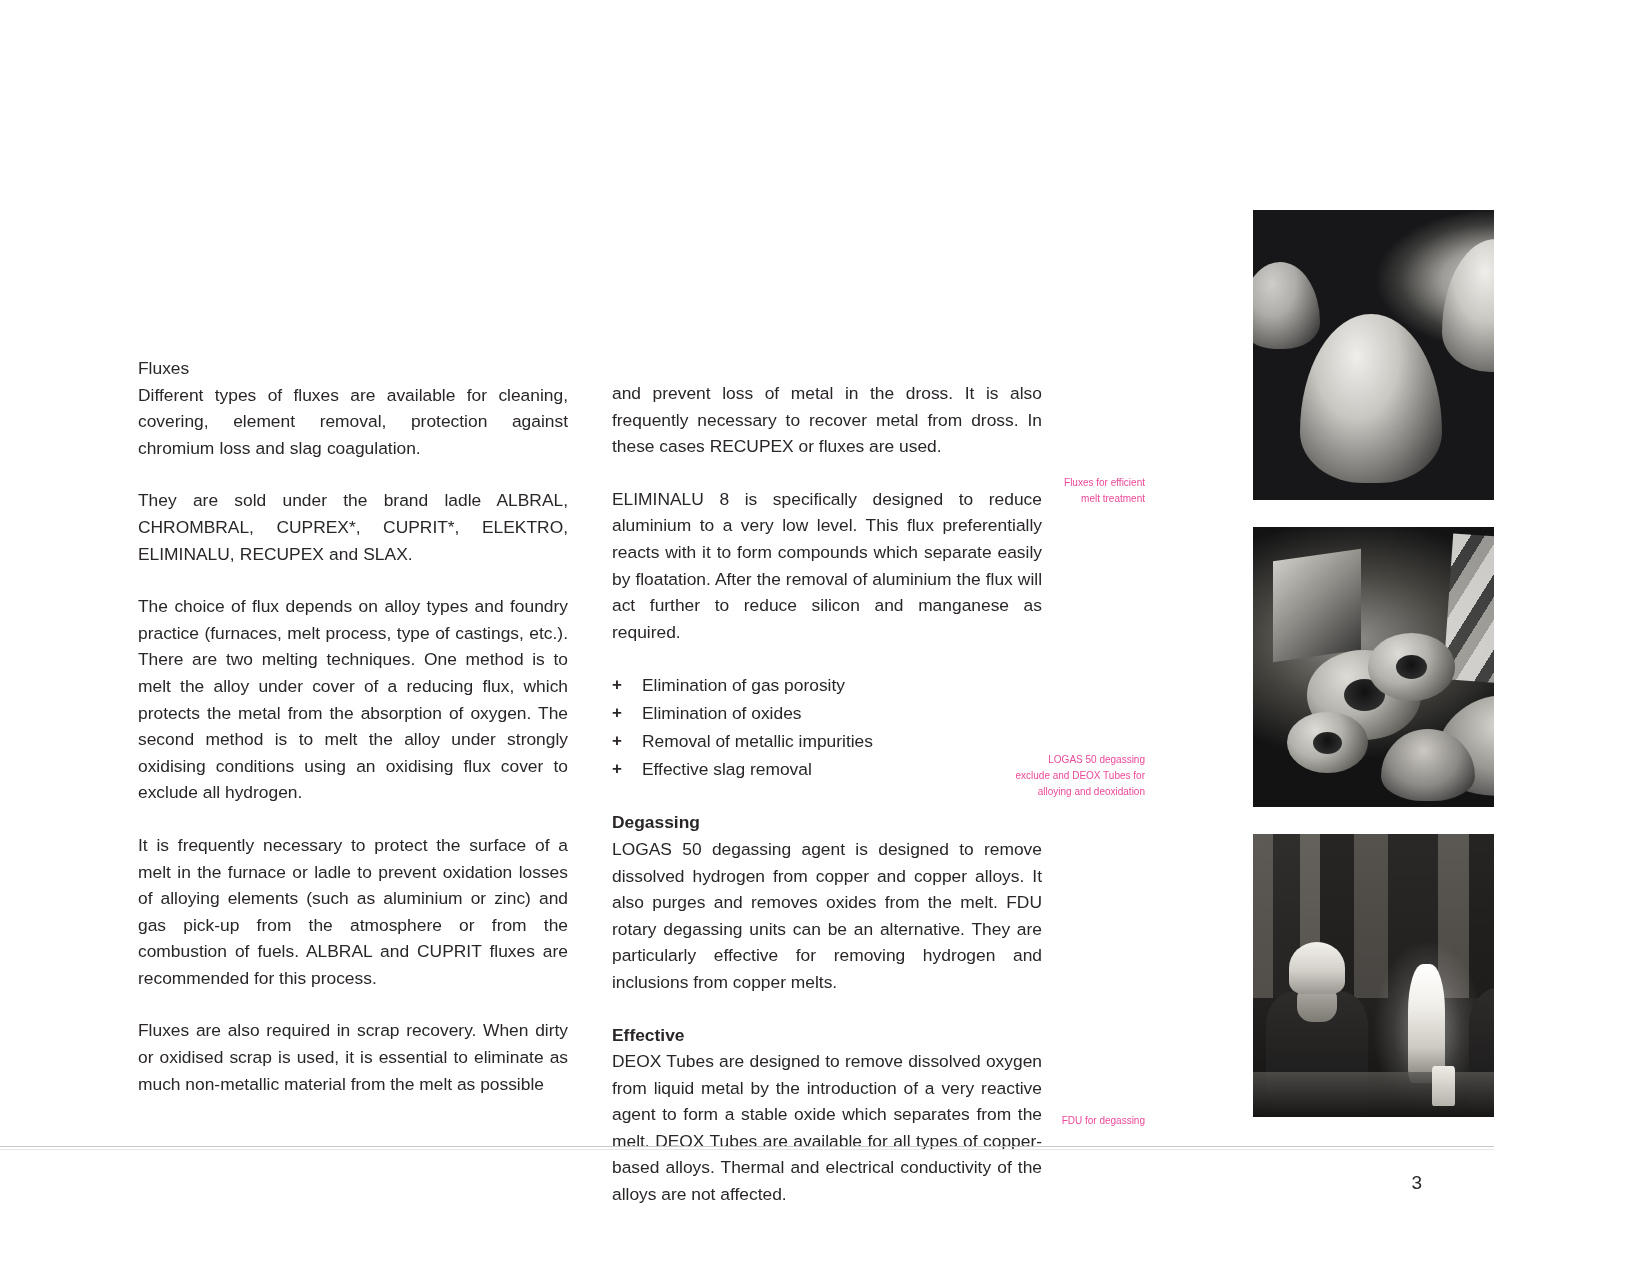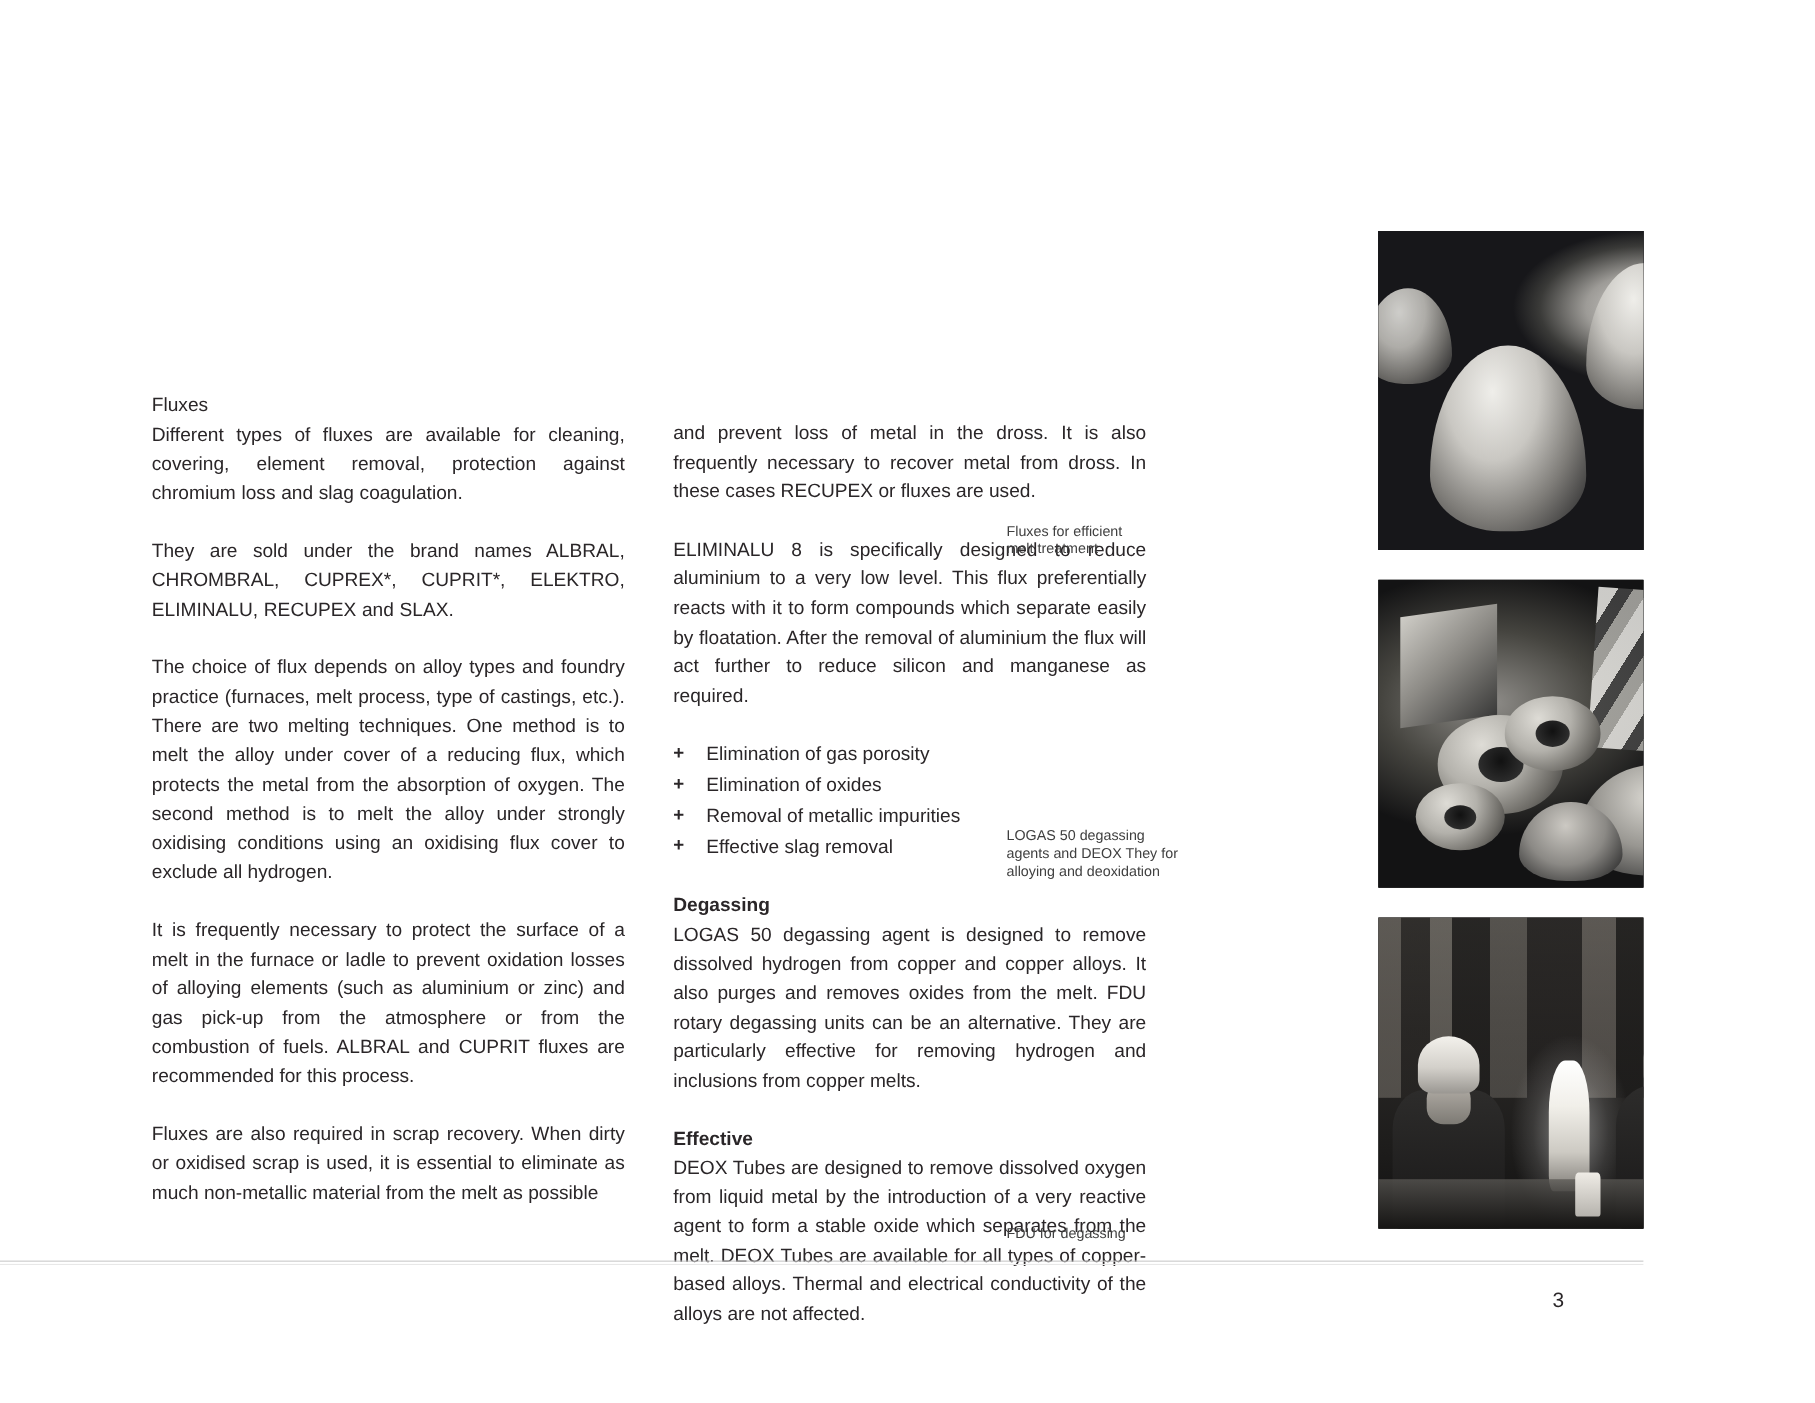--- a/index.html
+++ b/index.html
@@ -87,24 +87,24 @@
     background: #111;
   }
   .photo-1 { height: 290px; }
   .photo-2 { height: 280px; margin-top: 27px; }
   .photo-3 { height: 283px; margin-top: 27px; }
 
   .caption {
     position: absolute;
     right: 349px;
     width: 230px;
-    text-align: left;
-    font-size: 13px;
+    text-align: right;
+    font-size: 10px;
     line-height: 16px;
-    color: #404040;
+    color: #ec4899;
   }
   .cap-1 { top: 475px; }
   .cap-2 { top: 752px; }
   .cap-3 { top: 1113px; }
 
   
   .rule {
     position: absolute;
     left: 0;
     top: 1146px;
@@ -257,21 +257,21 @@
   }
 </style>
 </head>
 <body>
 
 <div class="page">
 
   <div class="col col-left">
     <h2 class="heading">Fluxes</h2>
     <p class="para spaced">Different types of fluxes are available for cleaning, covering, element removal, protection against chromium loss and slag coagulation.</p>
-    <p class="para spaced">They are sold under the brand names ALBRAL, CHROMBRAL, CUPREX*, CUPRIT*, ELEKTRO, ELIMINALU, RECUPEX and SLAX.</p>
+    <p class="para spaced">They are sold under the brand ladle ALBRAL, CHROMBRAL, CUPREX*, CUPRIT*, ELEKTRO, ELIMINALU, RECUPEX and SLAX.</p>
     <p class="para">The choice of flux depends on alloy types and foundry practice (furnaces, melt process, type of castings, etc.). There are two melting techniques. One method is to melt the alloy under cover of a reducing flux, which protects the metal from the absorption of oxygen. The second method is to melt the alloy under strongly oxidising conditions using an oxidising flux cover to exclude all hydrogen.</p>
     <p class="para">It is frequently necessary to protect the surface of a melt in the furnace or ladle to prevent oxidation losses of alloying elements (such as aluminium or zinc) and gas pick-up from the atmosphere or from the combustion of fuels. ALBRAL and CUPRIT fluxes are recommended for this process.</p>
     <p class="para">Fluxes are also required in scrap recovery. When dirty or oxidised scrap is used, it is essential to eliminate as much non-metallic material from the melt as possible</p>
   </div>
 
   <div class="col col-right">
     <p class="para">and prevent loss of metal in the dross. It is also frequently necessary to recover metal from dross. In these cases RECUPEX or fluxes are used.</p>
     <p class="para">ELIMINALU 8 is specifically designed to reduce aluminium to a very low level. This flux preferentially reacts with it to form compounds which separate easily by floatation. After the removal of aluminium the flux will act further to reduce silicon and manganese as required.</p>
 
     <ul class="bullets">
@@ -328,21 +328,21 @@
       <div class="p3-cyl"></div>
     </div>
   </div>
 
   <div class="caption cap-1">
     <div>Fluxes for efficient</div>
     <div>melt treatment</div>
   </div>
   <div class="caption cap-2">
     <div>LOGAS 50 degassing</div>
-    <div>agents and DEOX They for</div>
+    <div>exclude and DEOX Tubes for</div>
     <div>alloying and deoxidation</div>
   </div>
   <div class="caption cap-3">
     <div>FDU for degassing</div>
   </div>
 
   <div class="rule"></div>
   <div class="rule2"></div>
   <div class="page-number">3</div>
 

